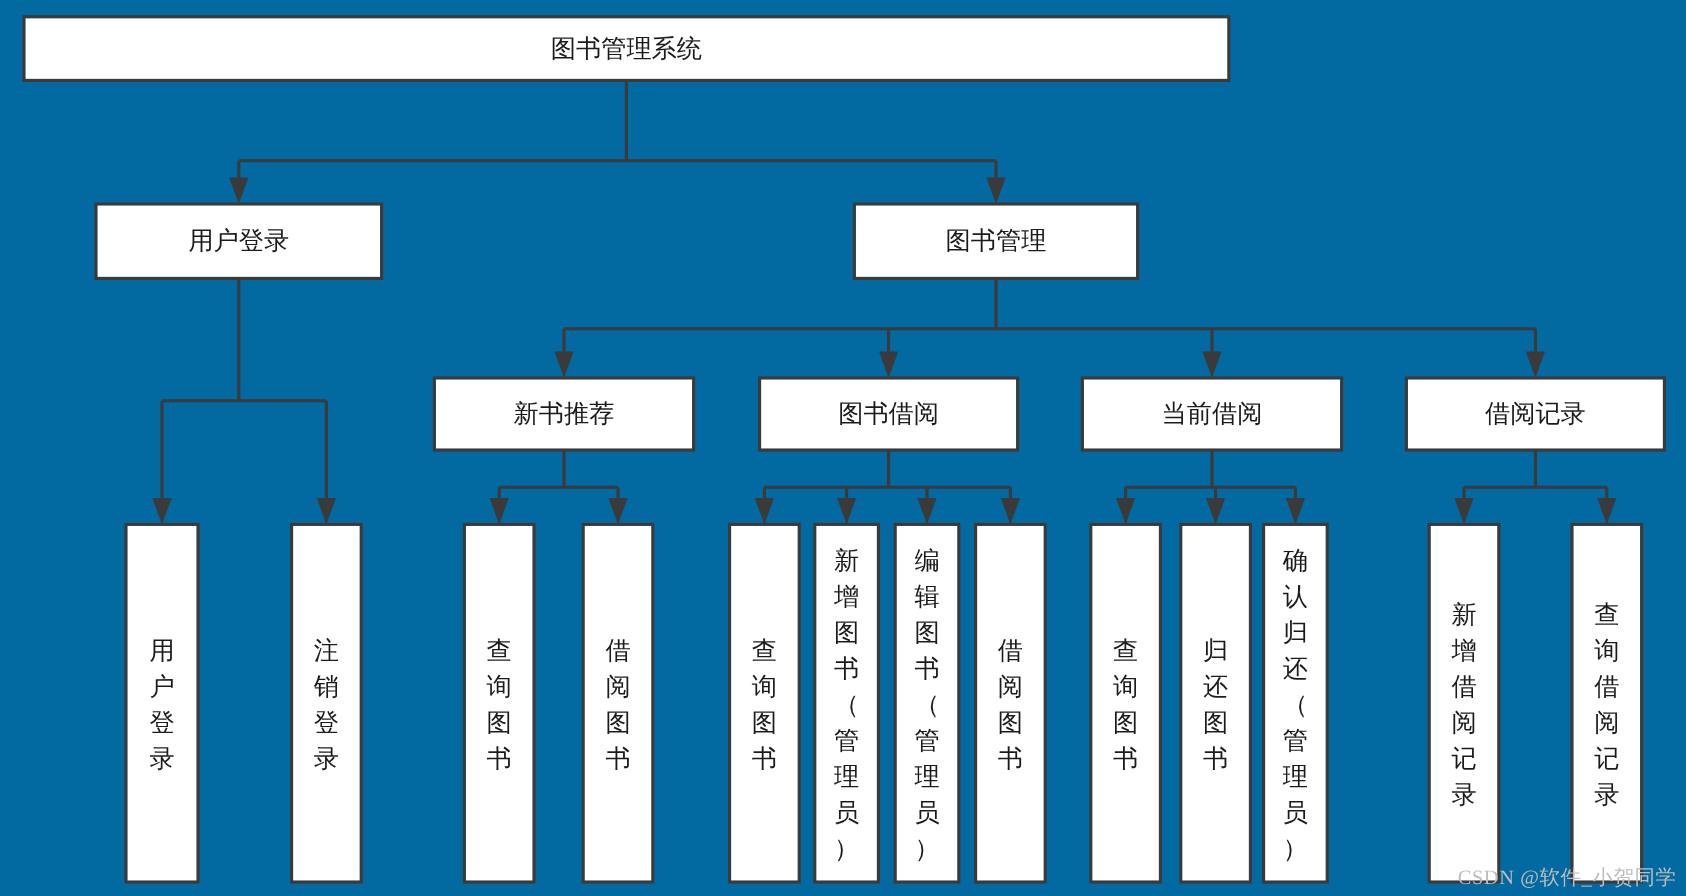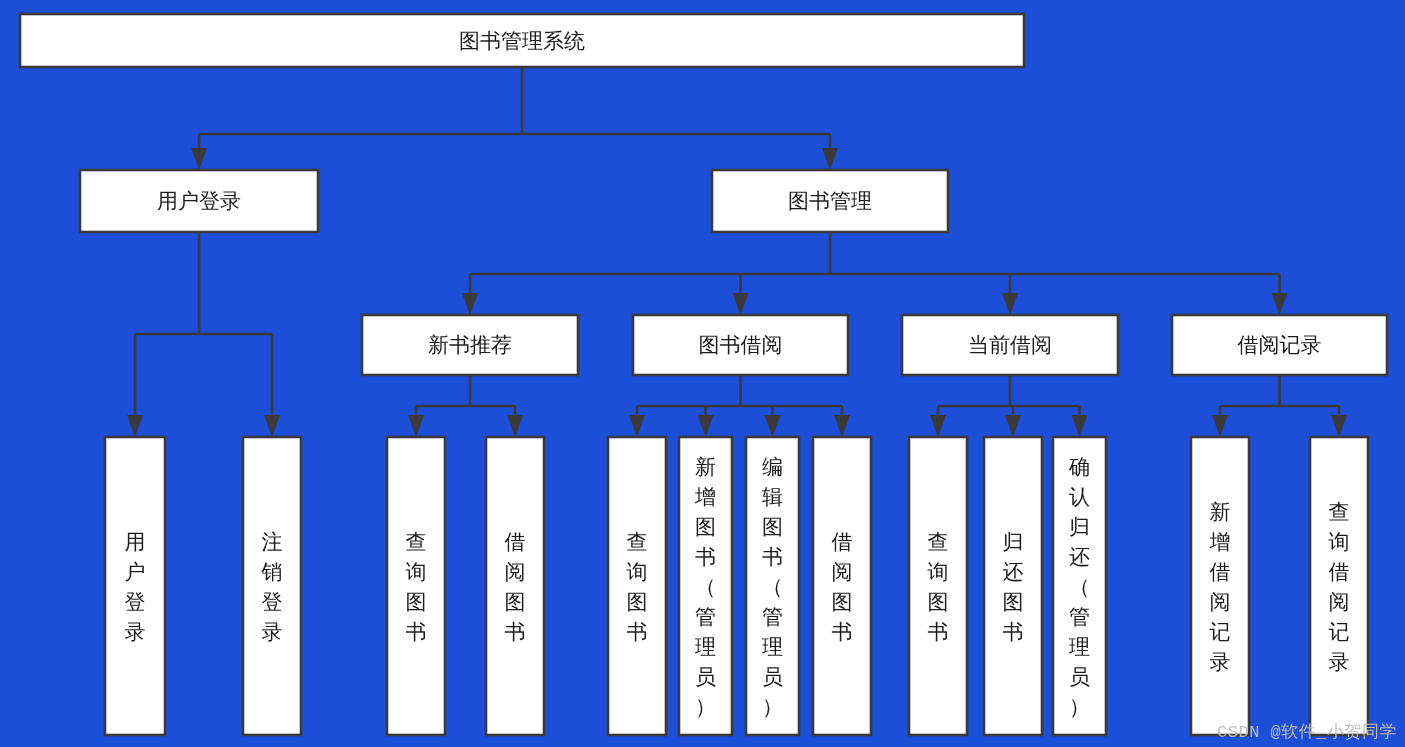--- a/index.html
+++ b/index.html
@@ -10,21 +10,21 @@
   body {
     width: 1405px;
     height: 747px;
     font-family: "DejaVu Sans", "Liberation Sans", sans-serif;
     overflow: hidden;
   }
   #diagram-root {
     position: relative;
     width: 1405px;
     height: 747px;
-    background: #1d4ed8;
+    background: #0369a1;
   }
   svg#flow-svg {
     position: absolute;
     left: 0;
     top: 0;
     width: 1405px;
     height: 747px;
     display: block;
   }
   .node-box {
@@ -52,21 +52,21 @@
   .node-label-v {
     fill: #1b1b1b;
     font-family: "DejaVu Sans", "Liberation Sans", sans-serif;
     font-size: 21px;
     text-anchor: middle;
   }
   .watermark {
     position: absolute;
     right: 8px;
     bottom: 4px;
-    font-family: Liberation Mono, monospace;
+    font-family: Liberation Serif, serif;
     font-size: 17px;
     color: #bdbdbd;
     letter-spacing: 0.5px;
     white-space: nowrap;
     user-select: none;
   }
 </style>
 </head>
 <body>
 

